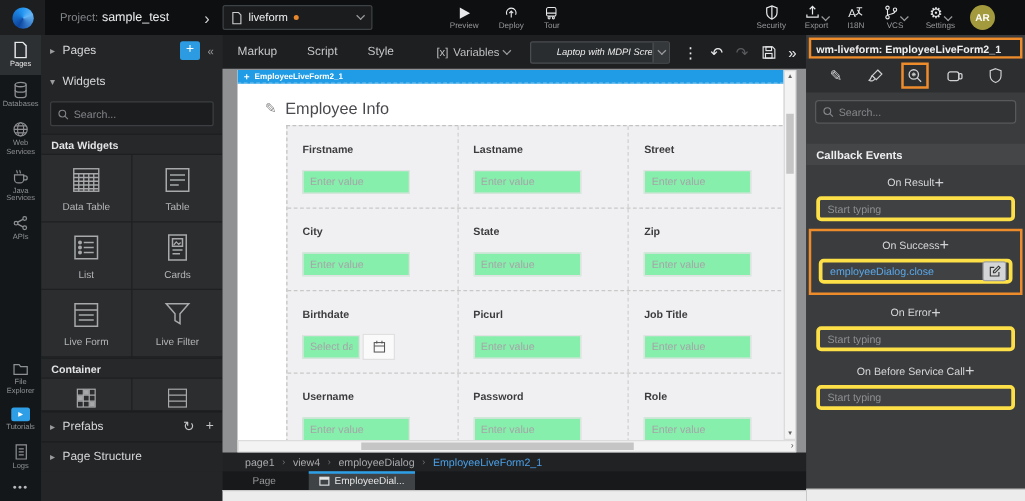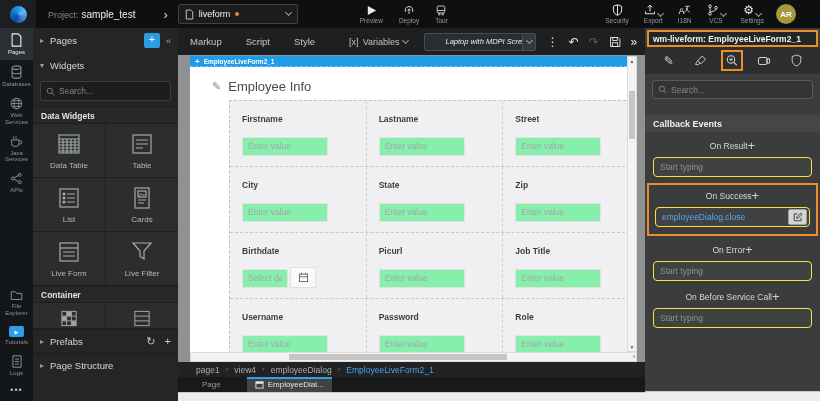--- a/index.html
+++ b/index.html
@@ -133,21 +133,21 @@
   .rp-search { margin:6px 7px 0; height:19px; background:#323436; border:1px solid #57595b; border-radius:3px;
     display:flex; align-items:center; gap:4px; padding:0 5px; color:#85878a; }
   .rp-search input { background:transparent; border:none; outline:none; font-size:8.5px; color:#c9cacb; width:120px; }
   .rp-search input::placeholder { color:#85878a; }
   .rp-section { margin-top:16px; height:17px; background:#444648; display:flex; align-items:center; padding:0 8px;
     font-size:9px; font-weight:bold; color:#efeff0; }
   .evgroup { padding:9px 8px 2px; }
   .evgroup.hl { border:2px solid #ee8c2c; margin:4px 2px 0; padding:6px 6px 7px; }
   .evhead { display:flex; align-items:center; justify-content:center; font-size:8.5px; color:#d6d7d8; }
   .evplus { font-size:13px; font-weight:300; color:#d2d3d4; cursor:pointer; line-height:10px; }
-  .evinput { margin-top:6px; height:20px; background:#3f4143; border:1px solid #fde047; border-radius:4px;
+  .evinput { margin-top:6px; height:20px; background:#3f4143; border:3px solid #fde047; border-radius:4px;
     display:flex; align-items:center; padding:0 2px 0 6px; }
   .evinput input { background:transparent; border:none; outline:none; font-size:8.5px; color:#cfd0d1; width:100%; }
   .evinput input::placeholder { color:#8e9092; }
   .evlink { font-size:8.5px; color:#5aa8ea; flex:1; cursor:pointer; }
   .editbtn { width:19px; height:16px; background:#d4d5d6; border:1px solid #9fa1a3; border-radius:2px;
     display:flex; align-items:center; justify-content:center; color:#333; cursor:pointer; }
 </style>
 </head>
 <body>
 

